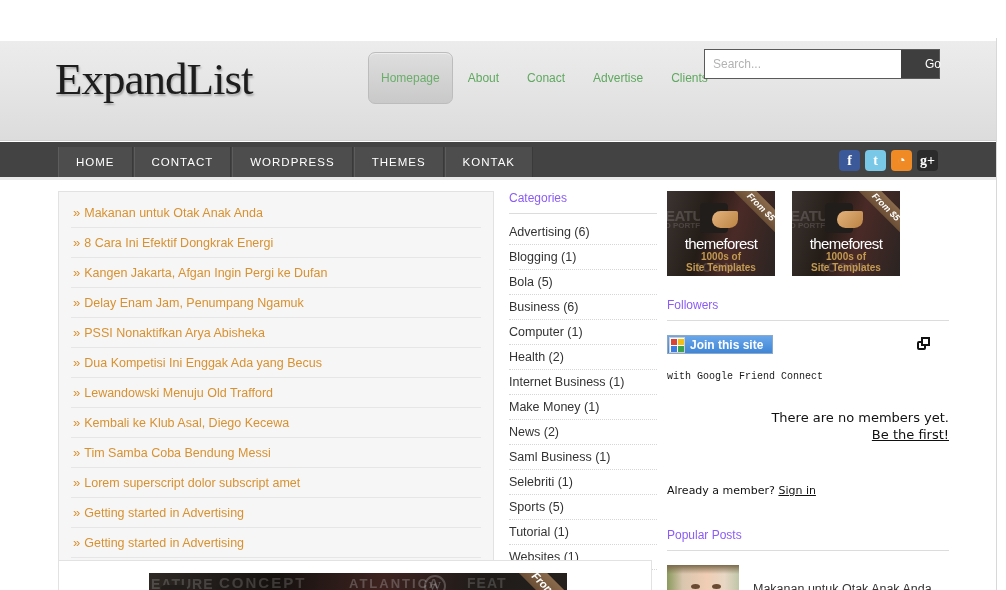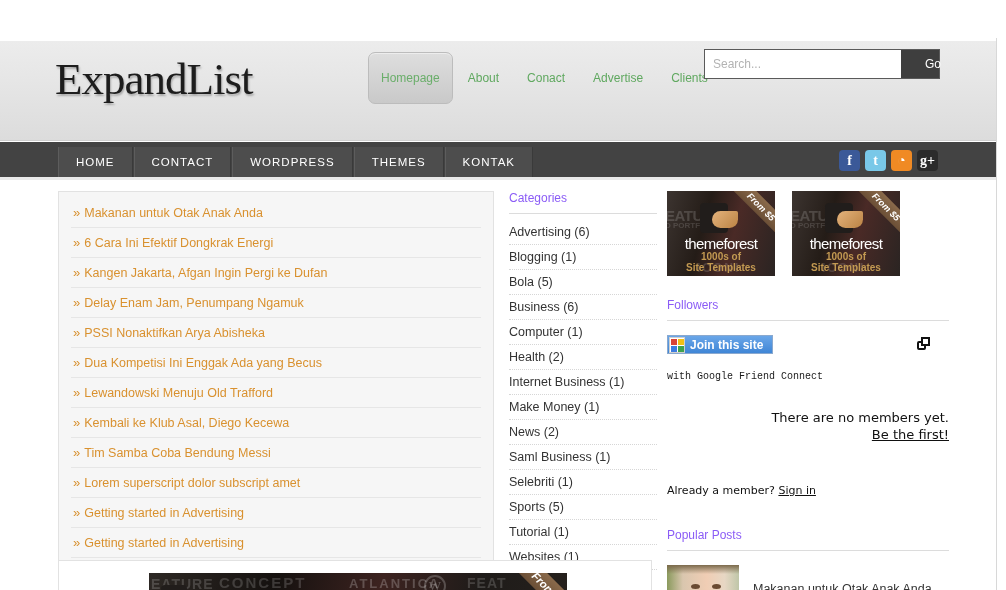--- a/index.html
+++ b/index.html
@@ -345,21 +345,21 @@
       <div class="ic ic-tw">t</div>
       <div class="ic ic-rss">◔</div>
       <div class="ic ic-gp">g+</div>
     </div>
   </div>
 
   <div class="content">
 
     <div class="post-panel">
       <div class="row"><span class="chev">»</span><a href="#">Makanan untuk Otak Anak Anda</a></div>
-      <div class="row"><span class="chev">»</span><a href="#">6 Cara Ini Efektif Dongkrak Energi</a></div>
+      <div class="row"><span class="chev">»</span><a href="#">8 Cara Ini Efektif Dongkrak Energi</a></div>
       <div class="row"><span class="chev">»</span><a href="#">Kangen Jakarta, Afgan Ingin Pergi ke Dufan</a></div>
       <div class="row"><span class="chev">»</span><a href="#">Delay Enam Jam, Penumpang Ngamuk</a></div>
       <div class="row"><span class="chev">»</span><a href="#">PSSI Nonaktifkan Arya Abisheka</a></div>
       <div class="row"><span class="chev">»</span><a href="#">Dua Kompetisi Ini Enggak Ada yang Becus</a></div>
       <div class="row"><span class="chev">»</span><a href="#">Lewandowski Menuju Old Trafford</a></div>
       <div class="row"><span class="chev">»</span><a href="#">Kembali ke Klub Asal, Diego Kecewa</a></div>
       <div class="row"><span class="chev">»</span><a href="#">Tim Samba Coba Bendung Messi</a></div>
       <div class="row"><span class="chev">»</span><a href="#">Lorem superscript dolor subscript amet</a></div>
       <div class="row"><span class="chev">»</span><a href="#">Getting started in Advertising</a></div>
       <div class="row"><span class="chev">»</span><a href="#">Getting started in Advertising</a></div>

